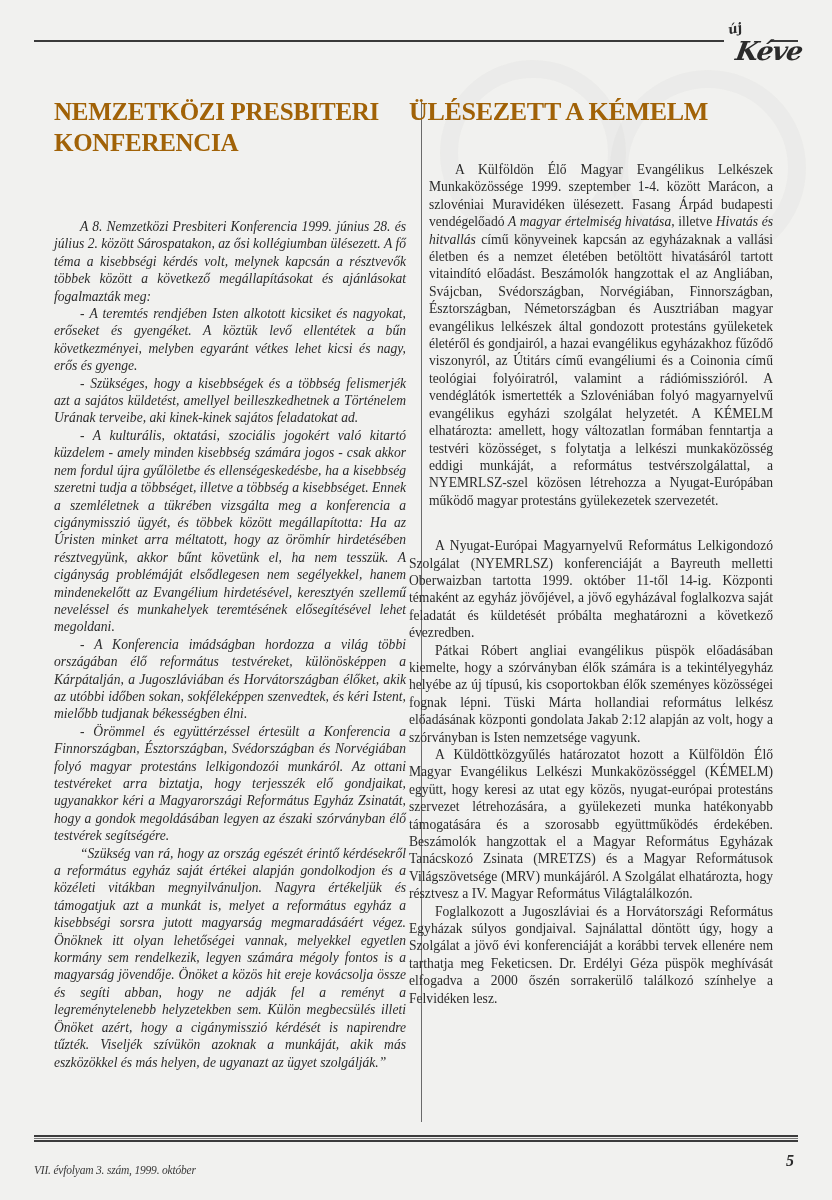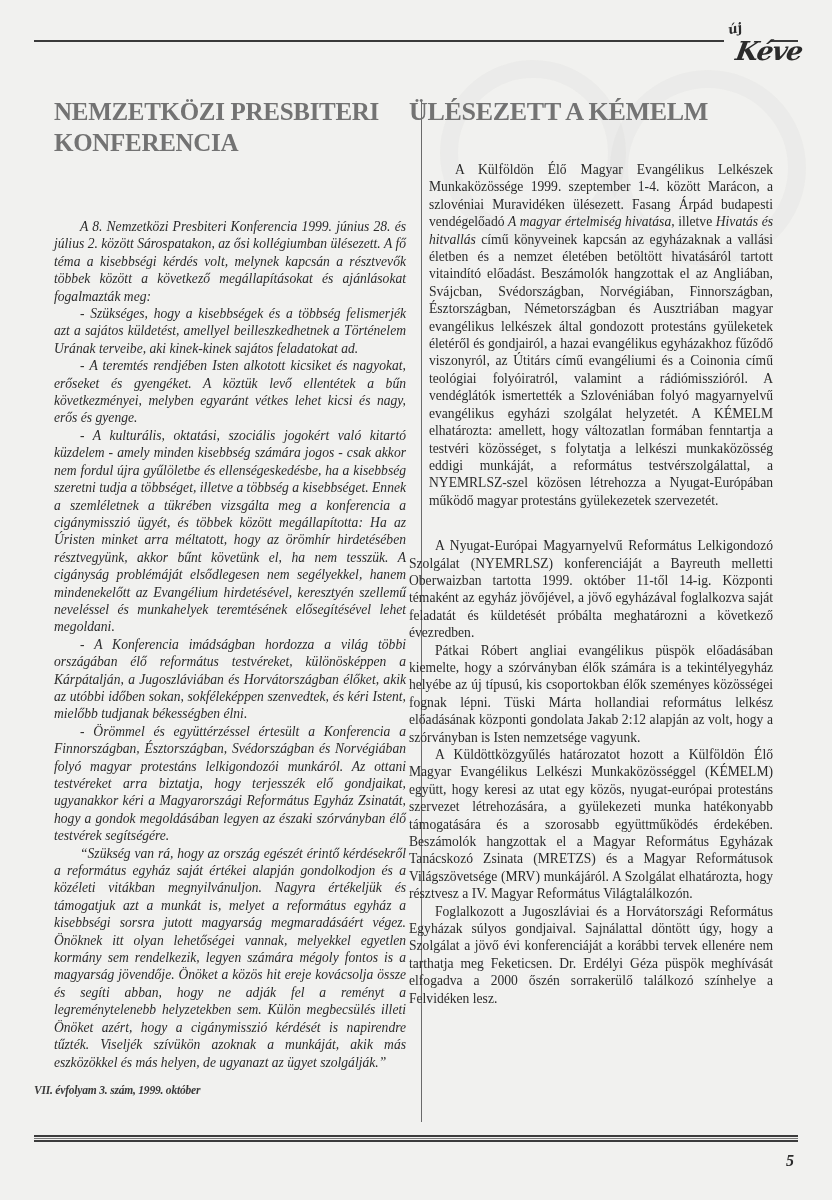--- a/index.html
+++ b/index.html
@@ -34,42 +34,42 @@
 
     .col { position: absolute; }
     .col-left { left: 54px; top: 96px; width: 352px; }
     .col-right { left: 409px; top: 96px; width: 364px; }
     .divider {
       position: absolute; left: 421px; top: 100px; width: 1px; height: 1022px;
       background: #6a6a6a;
     }
     h1 {
       margin: 0; font-family: "Liberation Serif", serif; font-weight: bold;
-      font-size: 26px; line-height: 31px; color: #737373; letter-spacing: -0.3px;
+      font-size: 26px; line-height: 31px; color: #a16207; letter-spacing: -0.3px;
       text-transform: none;
     }
     .col-left h1 { font-size: 25px; }
     .body-text {
       font-size: 13.6px; line-height: 17.4px; text-align: justify;
       hyphens: manual;
     }
     .body-text p { margin: 0; text-indent: 26px; }
     .col-left .body-text { margin-top: 60px; font-style: italic; }
     .col-right .body-text.first { margin-top: 34px; margin-left: 20px; }
     .second-heading { margin-top: 36px; }
     .col-right .body-text.second { margin-top: 28px; }
     .body-text em { font-style: italic; }
 
     .bottom-rules { position: absolute; left: 34px; top: 1135px; width: 764px; }
     .bottom-rules div { height: 2px; background: #3c3c3c; margin-bottom: 1px; }
     .bottom-rules div.mid { height: 1px; background: #7a7a7a; }
     .footer-left {
-      position: absolute; left: 34px; top: 1084px;
+      position: absolute; left: 34px; top: 1164px;
       font-family: "Liberation Serif", serif; font-style: italic; font-size: 11.5px;
-      color: #3a3a3a; letter-spacing: -0.2px; font-weight: bold;
+      color: #3a3a3a; letter-spacing: -0.2px;
     }
     .page-number {
       position: absolute; left: 786px; top: 1152px;
       font-family: "Liberation Serif", serif; font-weight: bold; font-style: italic;
       font-size: 16px; color: #2b2b2b;
     }
   </style>
 </head>
 <body>
 
@@ -82,22 +82,22 @@
   <div class="top-rule-right"></div>
   <div class="logo">
     <span class="uj">új</span>
     <span class="keve">Kéve</span>
   </div>
 
   <div class="col col-left">
     <h1>NEMZETKÖZI PRESBITERI KONFERENCIA</h1>
     <div class="body-text">
       <p>A 8. Nemzetközi Presbiteri Konferencia 1999. június 28. és július 2. között Sárospatakon, az ősi kollégiumban ülésezett. A fő téma a kisebbségi kérdés volt, melynek kapcsán a résztvevők többek között a következő megálla­pításokat és ajánlásokat fogalmazták meg:</p>
+      <p>- A teremtés rendjében Isten alkotott kicsiket és nagyokat, erőseket és gyengéket. A köztük levő ellentétek a bűn következményei, melyben egyaránt vétkes lehet kicsi és nagy, erős és gyenge.</p>
       <p>- Szükséges, hogy a kisebbségek és a többség felis­merjék azt a sajátos küldetést, amellyel beilleszkedhetnek a Történelem Urának terveibe, aki kinek-kinek sajátos feladatokat ad.</p>
-      <p>- A teremtés rendjében Isten alkotott kicsiket és nagyokat, erőseket és gyengéket. A köztük levő ellentétek a bűn következményei, melyben egyaránt vétkes lehet kicsi és nagy, erős és gyenge.</p>
       <p>- A kulturális, oktatási, szociális jogokért való kitartó küzdelem - amely minden kisebbség számára jogos - csak akkor nem fordul újra gyűlöletbe és ellenségeskedésbe, ha a kisebbség szeretni tudja a többséget, illetve a többség a kisebbséget. Ennek a szemléletnek a tükrében vizsgálta meg a konferencia a cigánymisszió ügyét, és többek között megállapította: Ha az Úristen minket arra méltatott, hogy az örömhír hirdetésében résztvegyünk, akkor bűnt köve­tünk el, ha nem tesszük. A cigányság problémáját elsőd­legesen nem segélyekkel, hanem mindenekelőtt az Evan­gélium hirdetésével, keresztyén szellemű neveléssel és munkahelyek teremtésének elősegítésével lehet megoldani.</p>
       <p>- A Konferencia imádságban hordozza a világ többi országában élő református testvéreket, különösképpen a Kárpátalján, a Jugoszláviában és Horvátországban élőket, akik az utóbbi időben sokan, sokféleképpen szenvedtek, és kéri Istent, mielőbb tudjanak békességben élni.</p>
       <p>- Örömmel és együttérzéssel értesült a Konferencia a Finnországban, Észtországban, Svédországban és Norvé­giában folyó magyar protestáns lelkigondozói munkáról. Az ottani testvéreket arra biztatja, hogy terjesszék elő gondjaikat, ugyanakkor kéri a Magyarországi Református Egyház Zsinatát, hogy a gondok megoldásában legyen az északi szórványban élő testvérek segítségére.</p>
       <p>“Szükség van rá, hogy az ország egészét érintő kérdé­sekről a református egyház saját értékei alapján gondol­kodjon és a közéleti vitákban megnyilvánuljon. Nagyra értékeljük és támogatjuk azt a munkát is, melyet a reformá­tus egyház a kisebbségi sorsra jutott magyarság megmara­dásáért végez. Önöknek itt olyan lehetőségei vannak, melyekkel egyetlen kormány sem rendelkezik, legyen számára mégoly fontos is a magyarság jövendője. Önöket a közös hit ereje kovácsolja össze és segíti abban, hogy ne adják fel a reményt a legreménytelenebb helyzetekben sem. Külön megbecsülés illeti Önöket azért, hogy a cigány­misszió kérdését is napirendre tűzték. Viseljék szívükön azoknak a munkáját, akik más eszközökkel és más helyen, de ugyanazt az ügyet szolgálják.”</p>
     </div>
   </div>
 
   <div class="divider"></div>
 
   <div class="col col-right">

